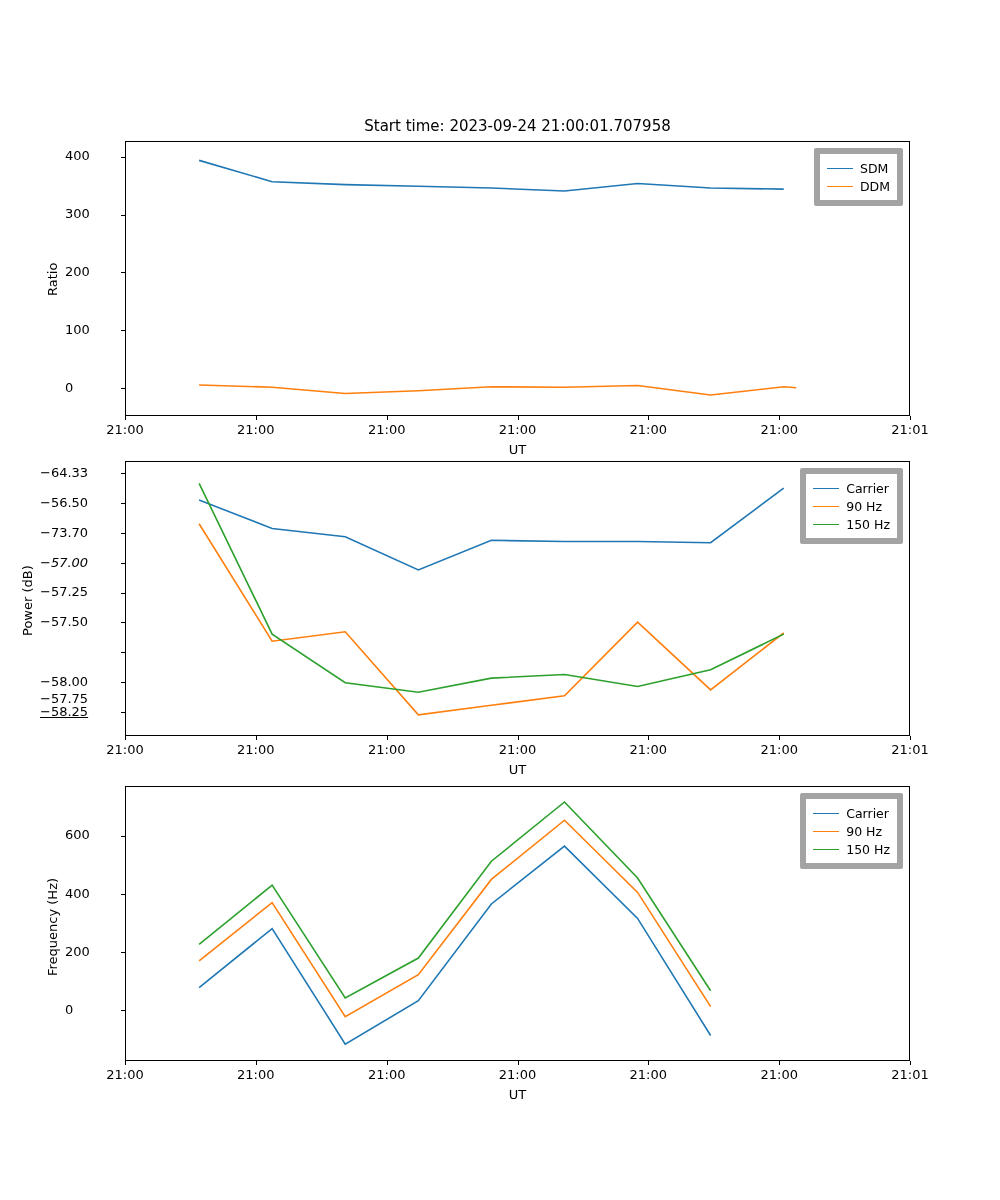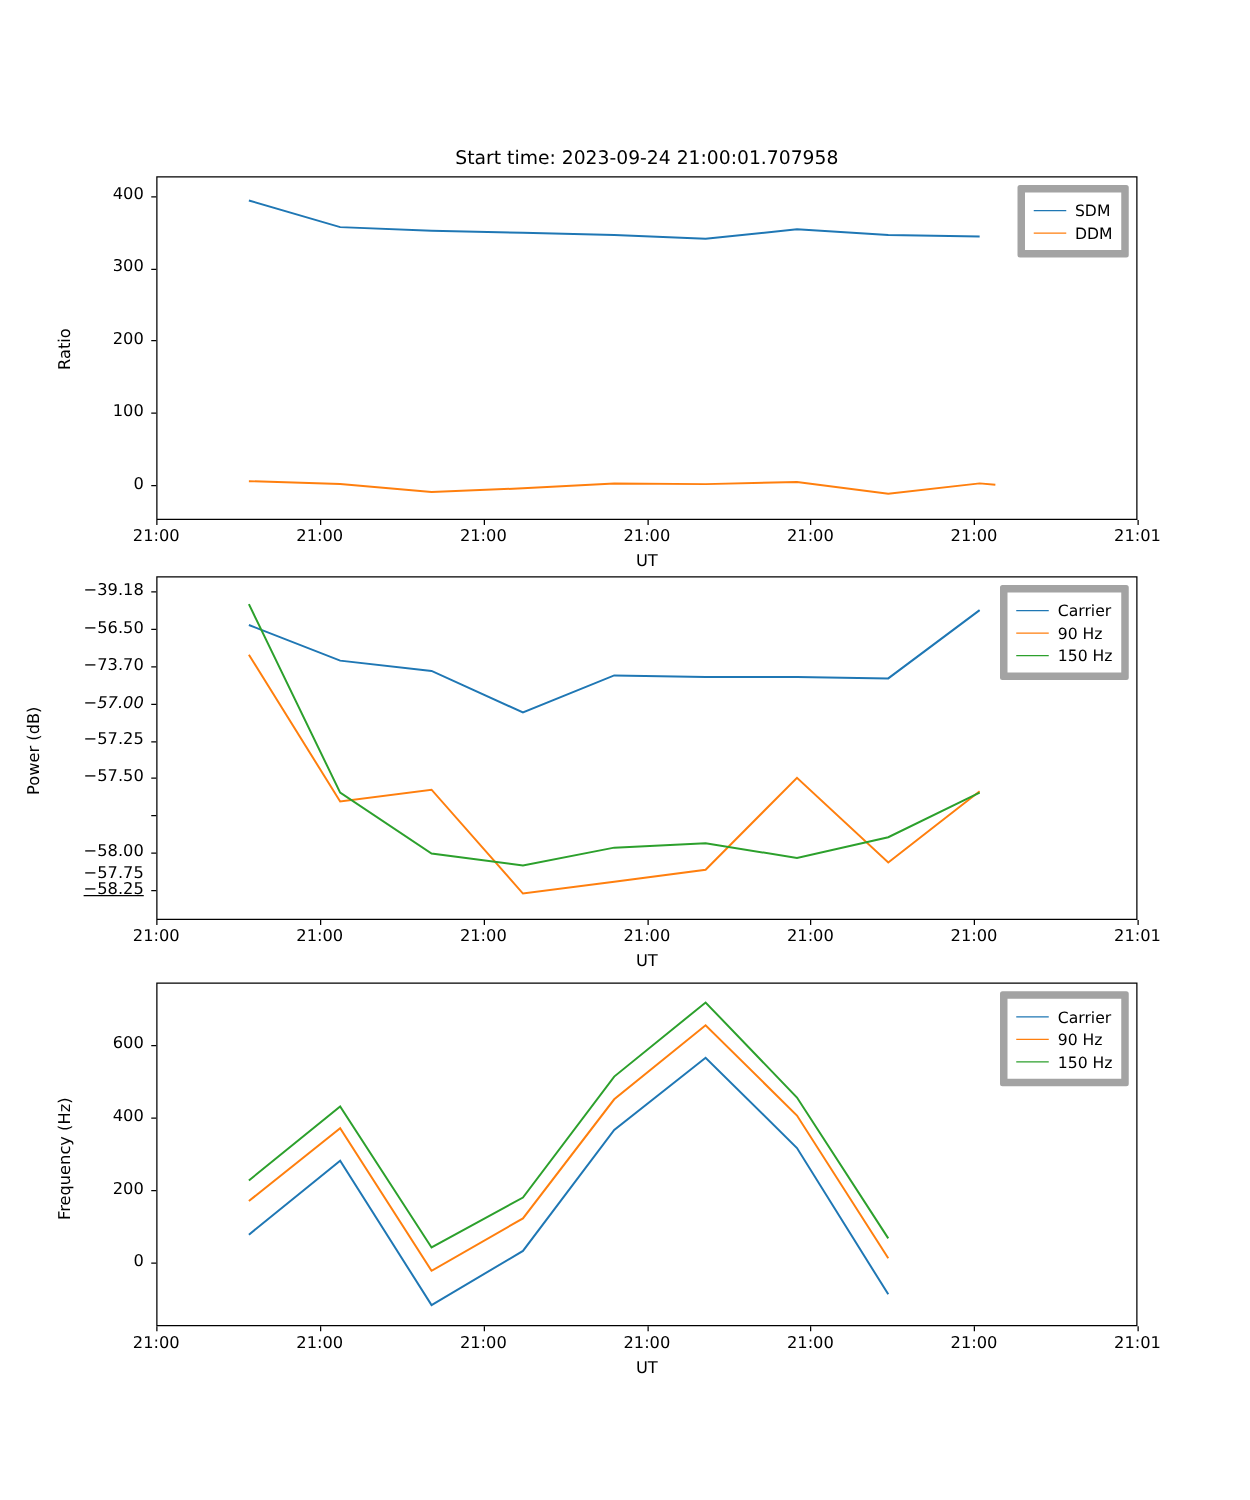--- a/index.html
+++ b/index.html
@@ -64,21 +64,21 @@
   }
   .tick-label-x {
     position: absolute;
     font-size: 13px;
     text-align: center;
     white-space: nowrap;
   }
   .tick-label-y {
     position: absolute;
     font-size: 13px;
-    text-align: right;
+    text-align: left;
     white-space: nowrap;
   }
   .tick-x {
     position: absolute;
     width: 1px;
     height: 4px;
     background: #000;
   }
   .tick-y {
     position: absolute;
@@ -202,21 +202,21 @@
     <div class="tick-y" style="left:-4px; top:41.8px;"></div>
     <div class="tick-y" style="left:-4px; top:11.9px;"></div>
     <div class="tick-label-y" style="left:-85px; top:243px; width:75px;text-decoration:underline;">−58.25</div>
     <div class="tick-label-y" style="left:-85px; top:213px; width:75px;">−58.00</div>
     <div class="tick-label-y" style="left:-85px; top:183px; width:75px;margin-top:47px;">−57.75</div>
     <div class="tick-label-y" style="left:-85px; top:153px; width:75px;">−57.50</div>
     <div class="tick-label-y" style="left:-85px; top:123px; width:75px;">−57.25</div>
     <div class="tick-label-y" style="left:-85px; top:94px; width:75px;font-style:italic;">−57.00</div>
     <div class="tick-label-y" style="left:-85px; top:64px; width:75px;">−73.70</div>
     <div class="tick-label-y" style="left:-85px; top:34px; width:75px;">−56.50</div>
-    <div class="tick-label-y" style="left:-85px; top:4px; width:75px;">−39.18</div>
+    <div class="tick-label-y" style="left:-85px; top:4px; width:75px;">−64.33</div>
 
     <div class="tick-x" style="left:0px; top:275px;"></div>
     <div class="tick-x" style="left:130.8px; top:275px;"></div>
     <div class="tick-x" style="left:261.7px; top:275px;"></div>
     <div class="tick-x" style="left:392.5px; top:275px;"></div>
     <div class="tick-x" style="left:523.3px; top:275px;"></div>
     <div class="tick-x" style="left:654.2px; top:275px;"></div>
     <div class="tick-x" style="left:785px; top:275px;"></div>
     <div class="tick-label-x" style="left:-35px; top:281px; width:70px;">21:00</div>
     <div class="tick-label-x" style="left:95.8px; top:281px; width:70px;">21:00</div>

